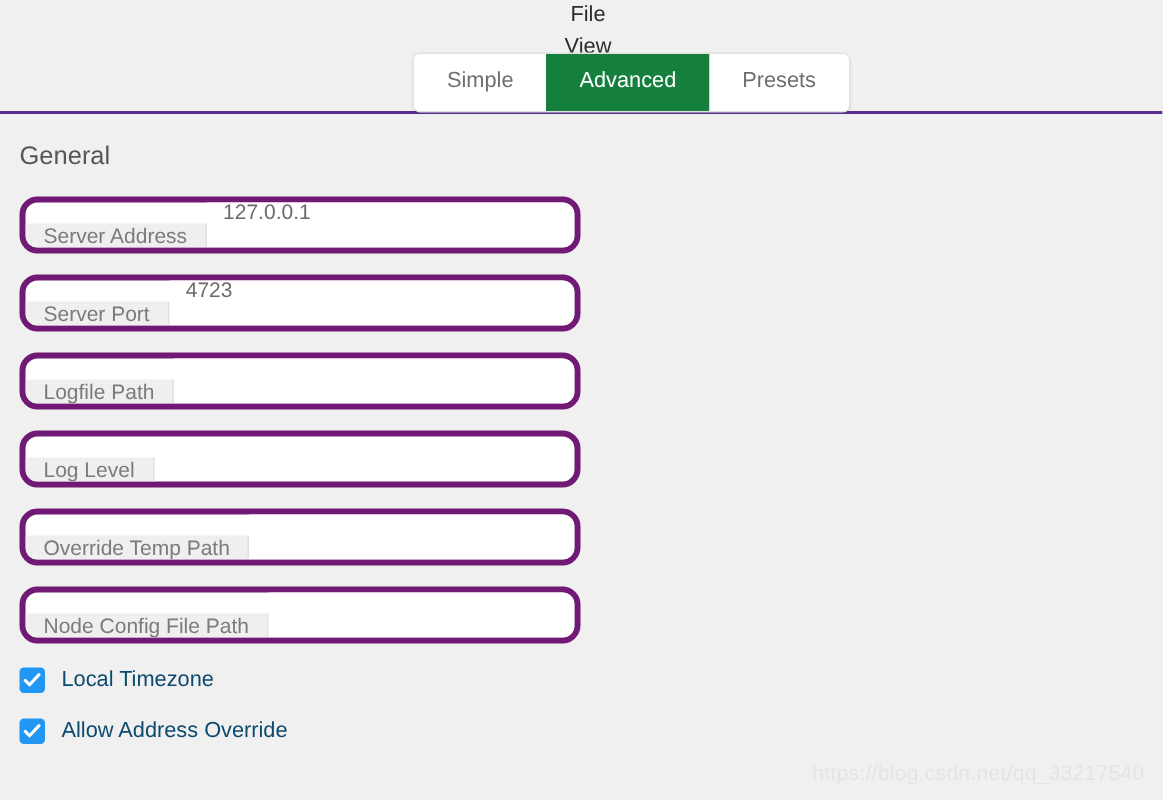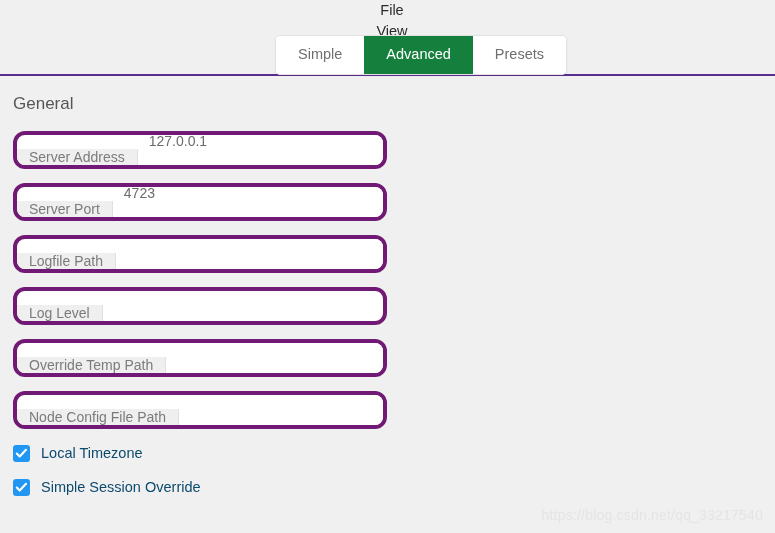--- a/index.html
+++ b/index.html
@@ -222,18 +222,18 @@
     </span>
     <span class="check-label">Local Timezone</span>
   </div>
 
   <div class="check-row">
     <span class="checkbox">
       <svg width="13" height="13" viewBox="0 0 13 13">
         <path d="M1.8 6.6 L4.7 9.5 L11 2.8" stroke="#ffffff" stroke-width="2.1" fill="none" stroke-linecap="round" stroke-linejoin="round"></path>
       </svg>
     </span>
-    <span class="check-label">Simple Session Override</span>
+    <span class="check-label">Allow Address Override</span>
   </div>
 
 </div>
 
 <div class="watermark">https://blog.csdn.net/qq_33217540</div>
 
 </body></html>

